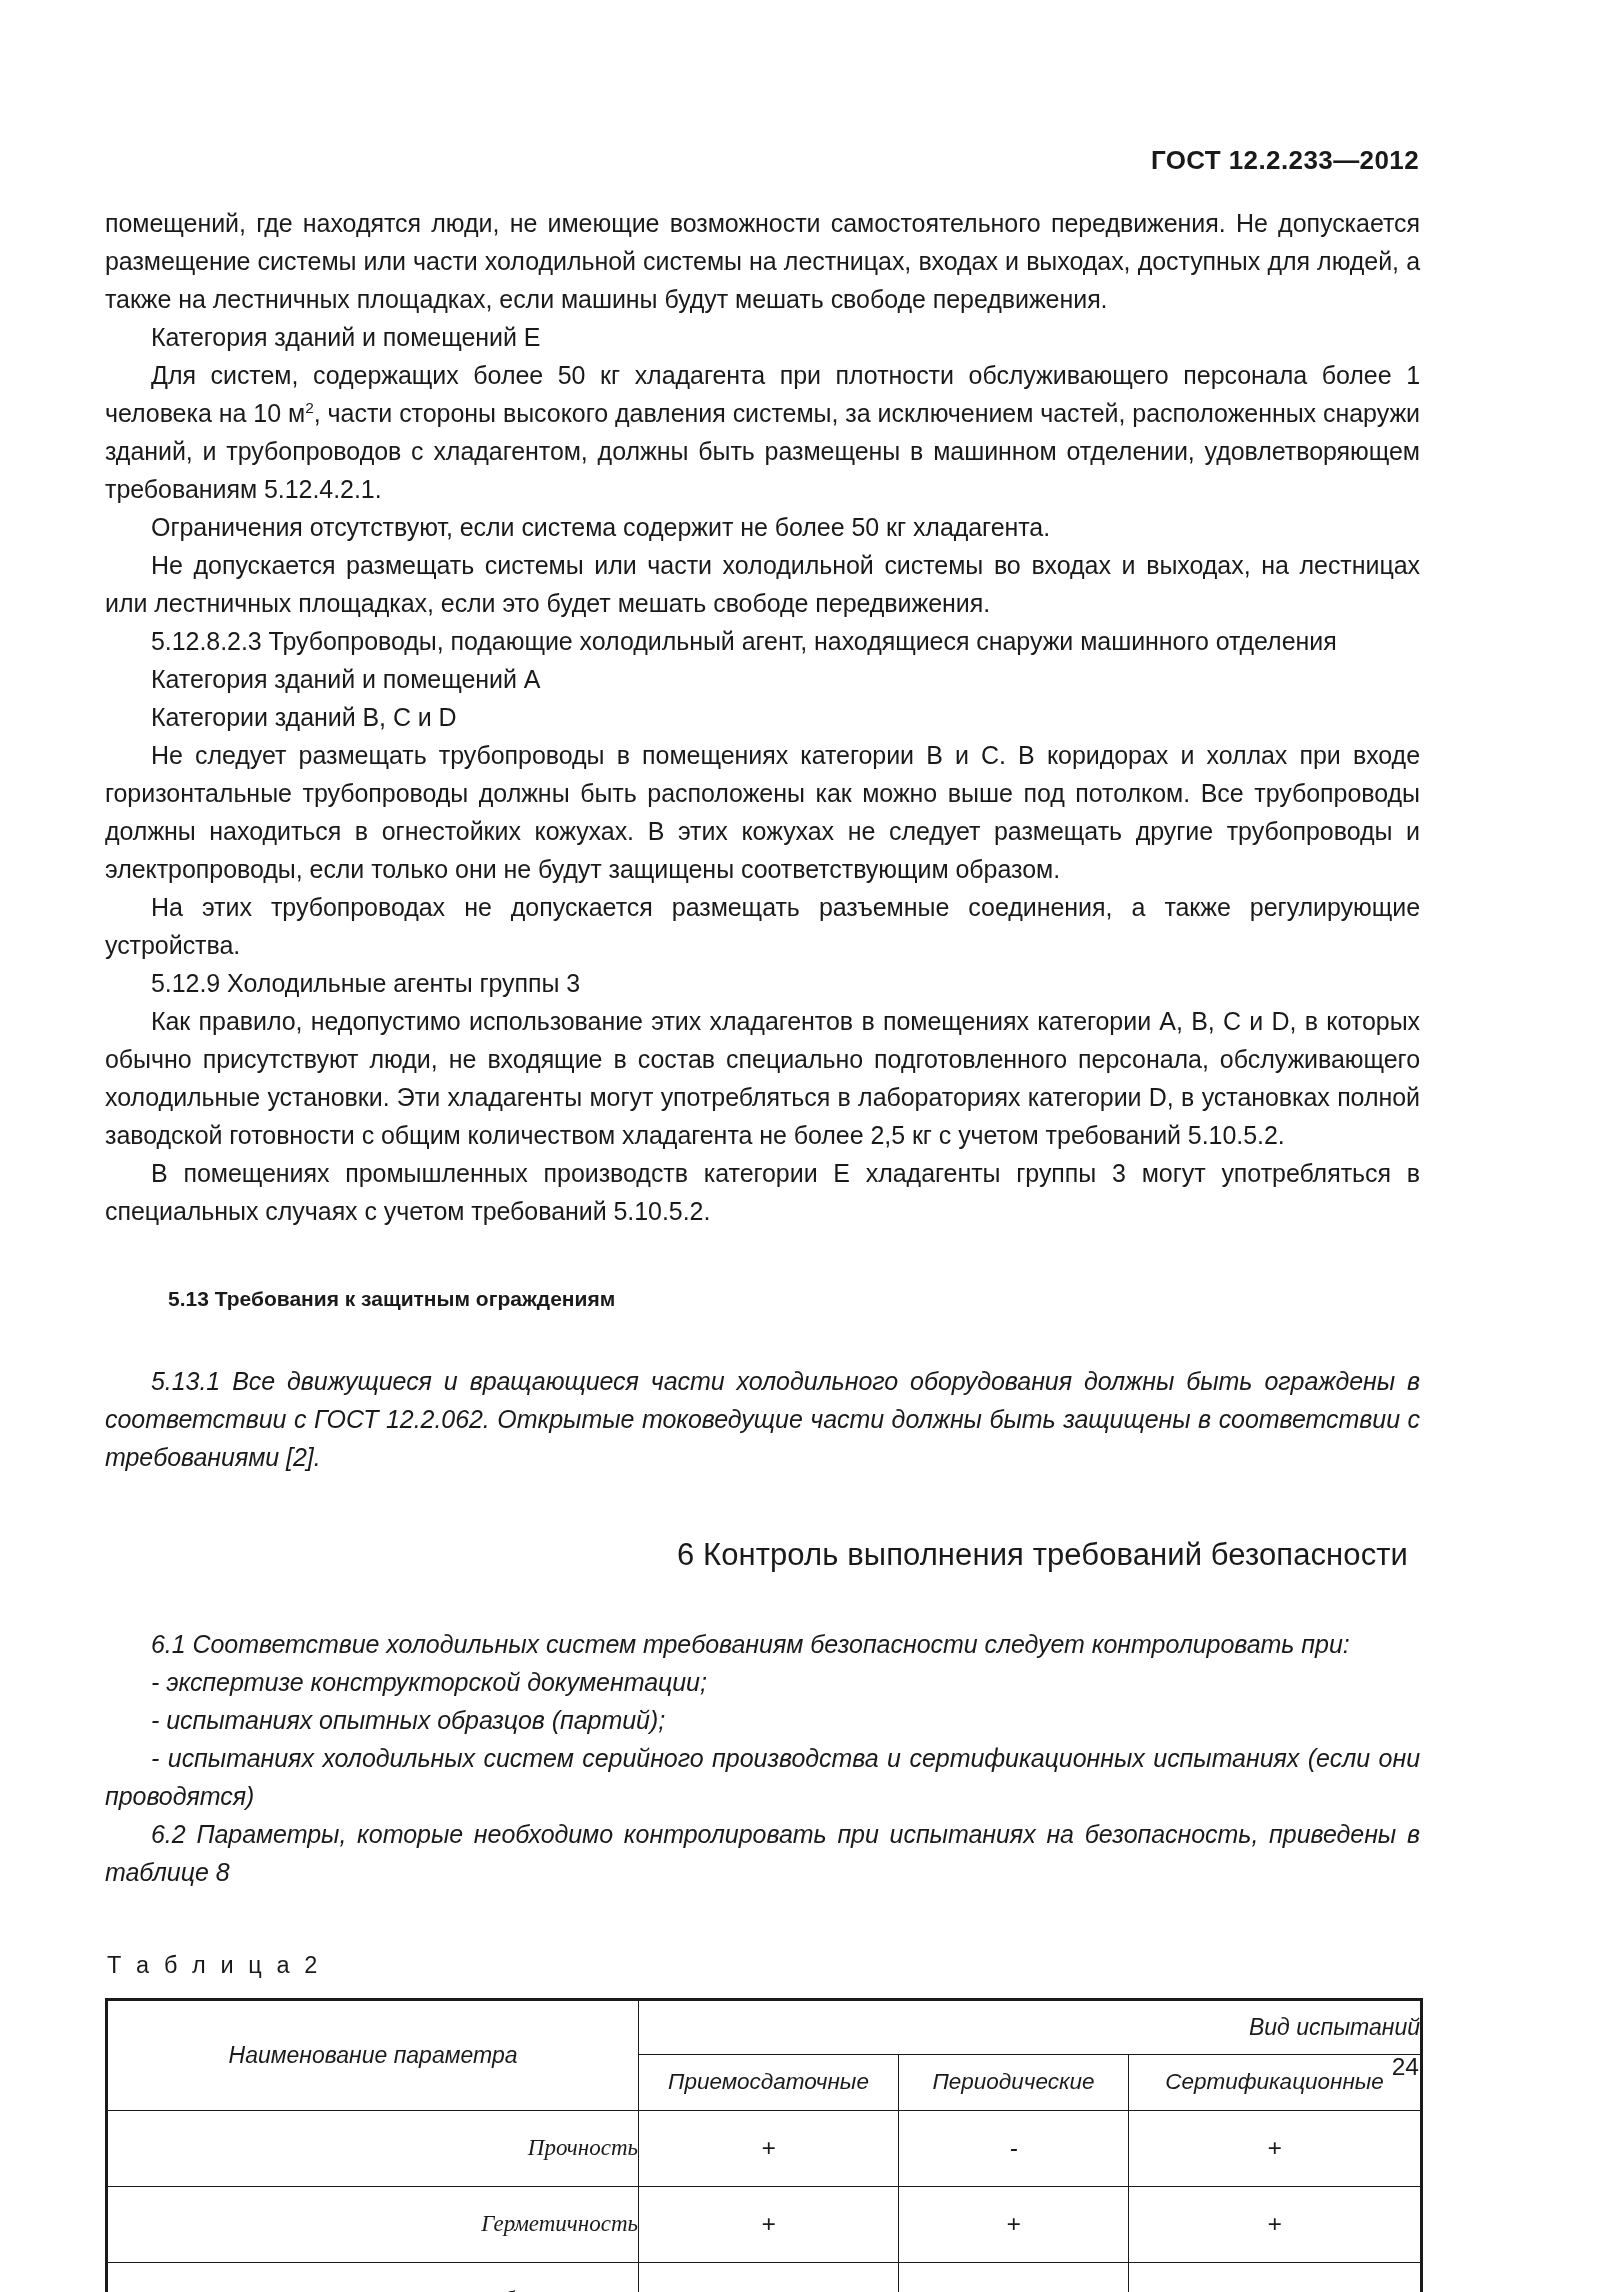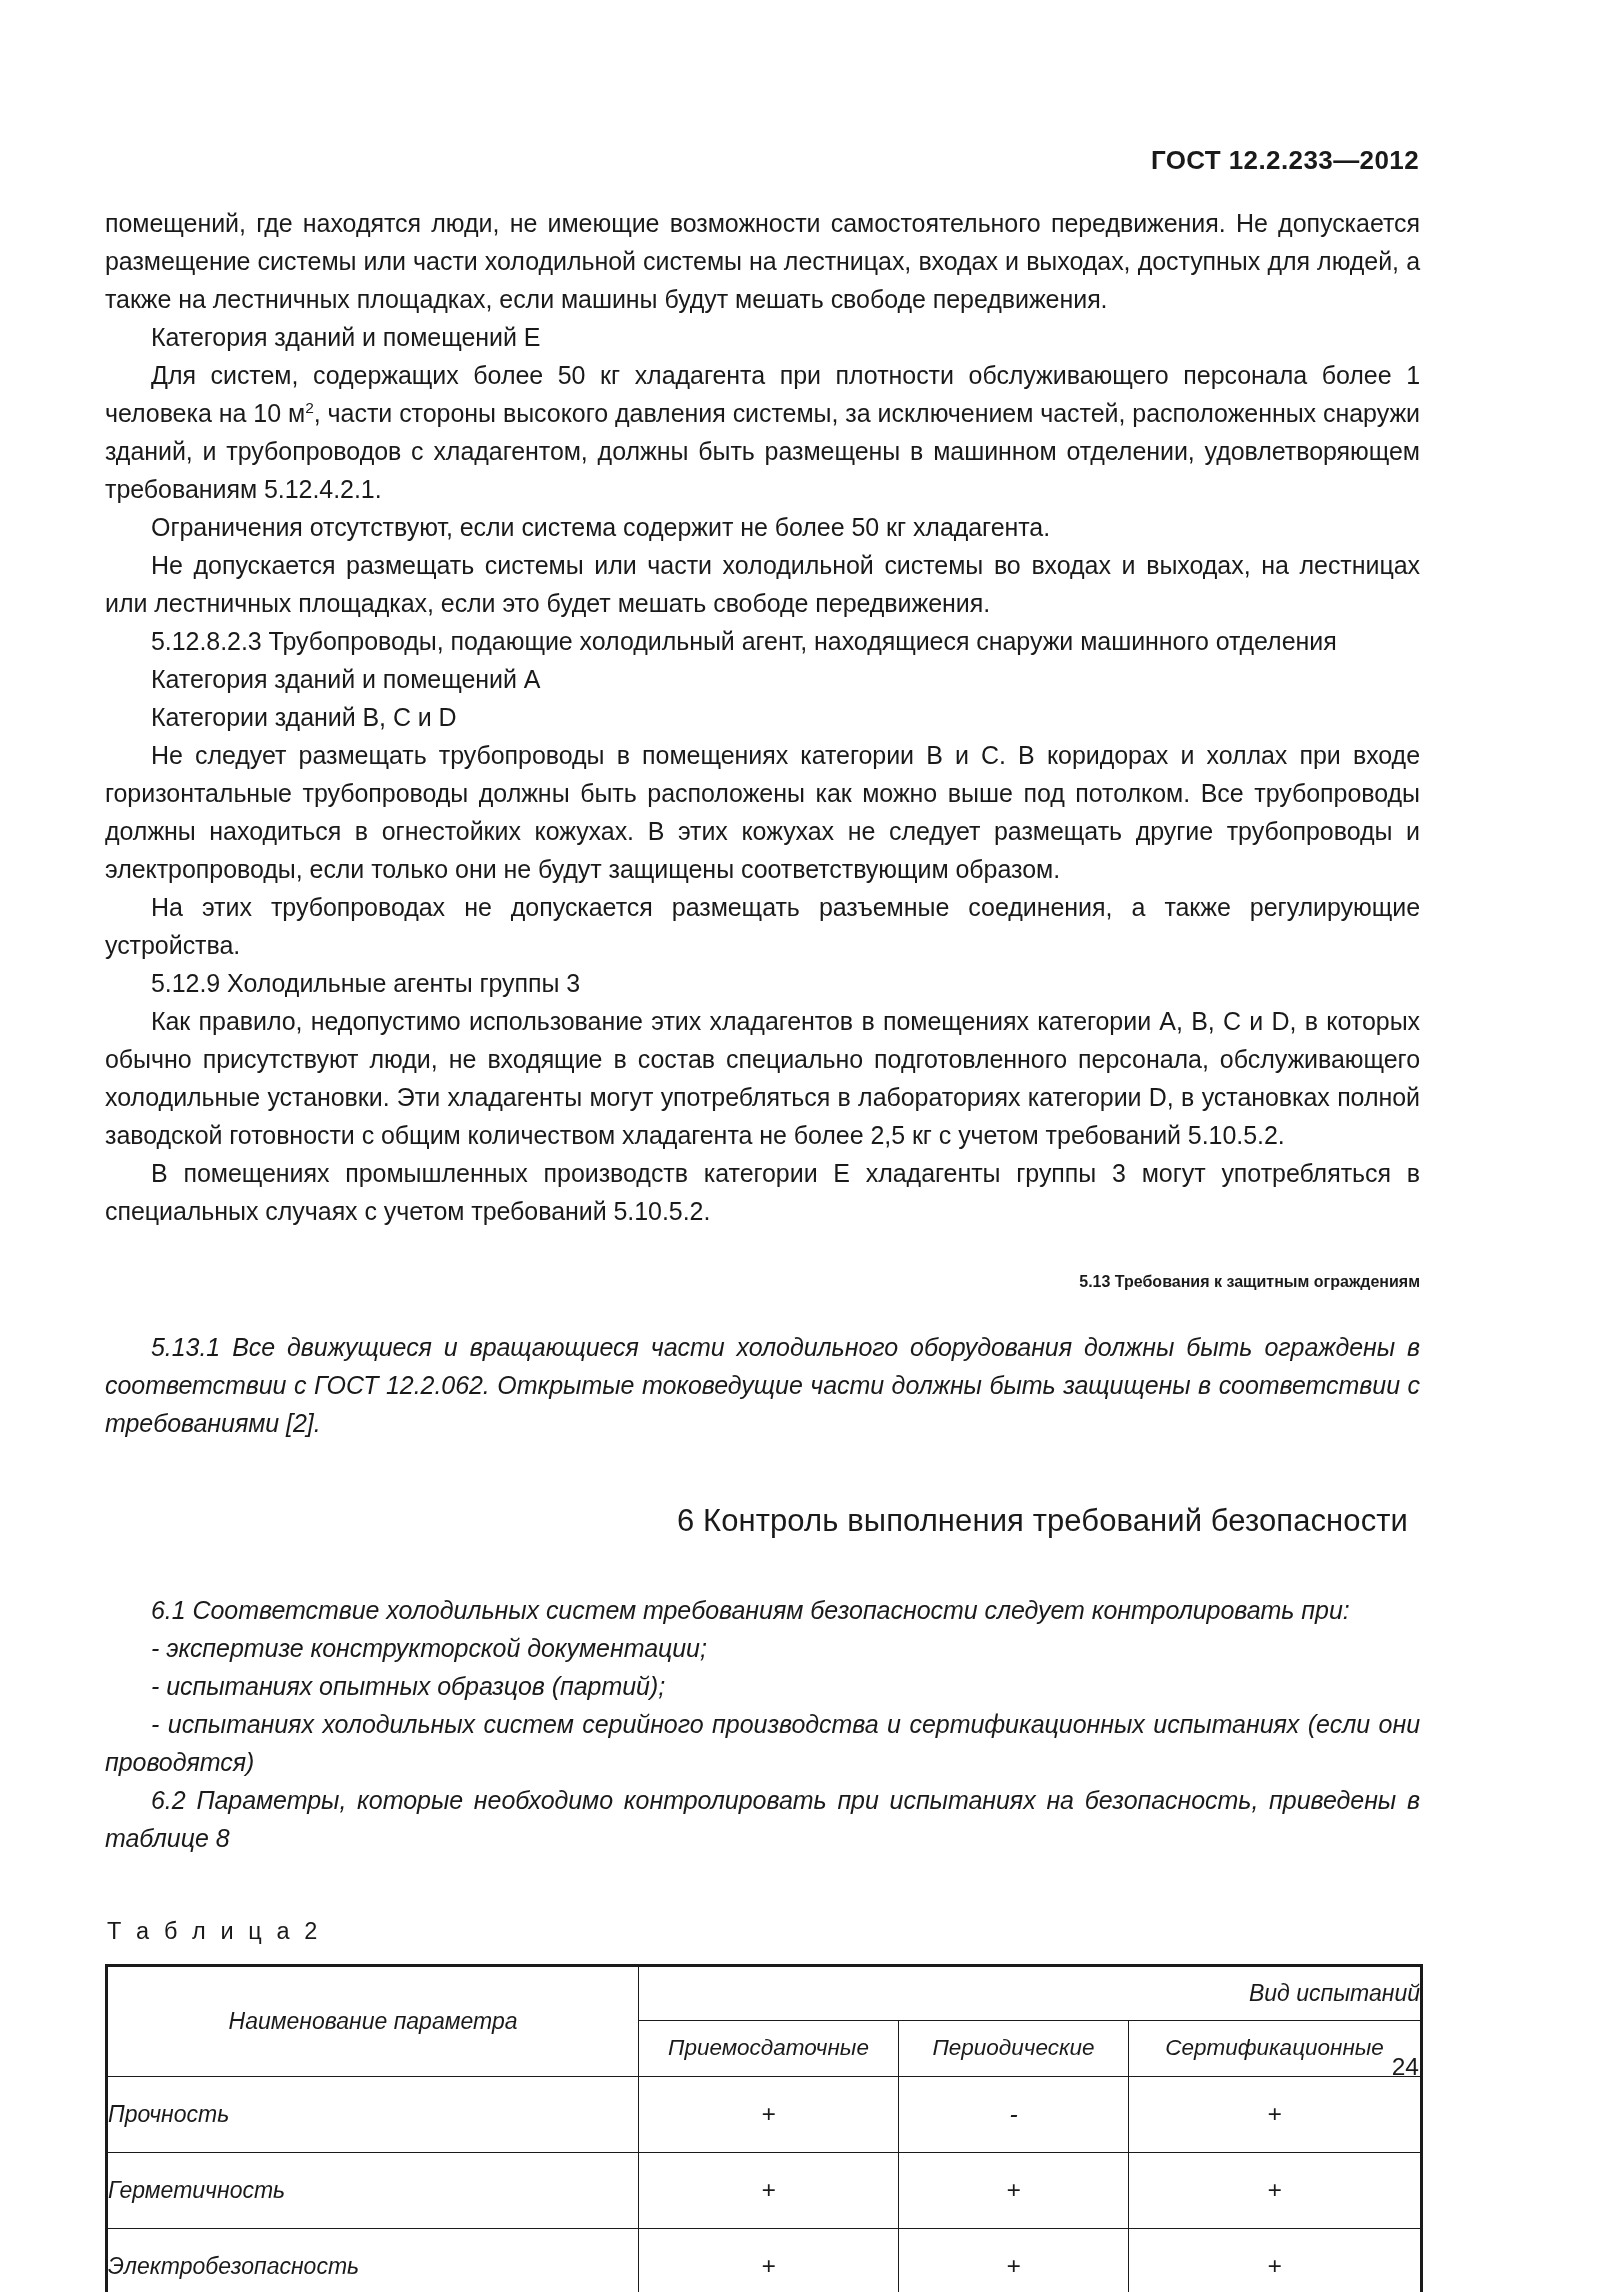--- a/index.html
+++ b/index.html
@@ -50,26 +50,26 @@
     letter-spacing: -0.05px;
   }
   p.ind { text-indent: 46px; }
   p.noind { text-indent: 0; }
   p.italic { font-style: italic; }
   p.dash { text-indent: 46px; }
 
   sup { font-size: 0.62em; vertical-align: super; line-height: 0; }
 
   h3.sec-head {
-    margin: 0;
-    font-size: 16px;
+    margin: 17px;
+    font-size: 21px;
     line-height: 38px;
     font-weight: bold;
     text-indent: 46px;
-    text-align: right;
+    text-align: left;
   }
   h2.chap-head {
     margin: 12px;
     font-size: 31px;
     line-height: 39px;
     font-weight: normal;
     text-indent: 46px;
     text-align: right;
     letter-spacing: 0.1px;
   }
@@ -99,23 +99,24 @@
     font-weight: normal;
     font-style: italic;
     padding: 0;
     vertical-align: middle;
   }
   table.gost .outer-top { border-top-width: 3.3px; }
   table.gost .outer-left { border-left-width: 3.1px; }
   table.gost .outer-right { border-right-width: 3.1px; }
 
   .cell-param {
-    text-align: left;
+    text-align: right;
     padding-left: 21.6px;
     height: 76px;
+    font-family: Liberation Serif, serif;
   }
   .cell-mark {
     text-align: center;
     font-style: normal;
     font-size: 24.5px;
   }
   .hdr-span {
     text-align: right;
     height: 55px;
   }

